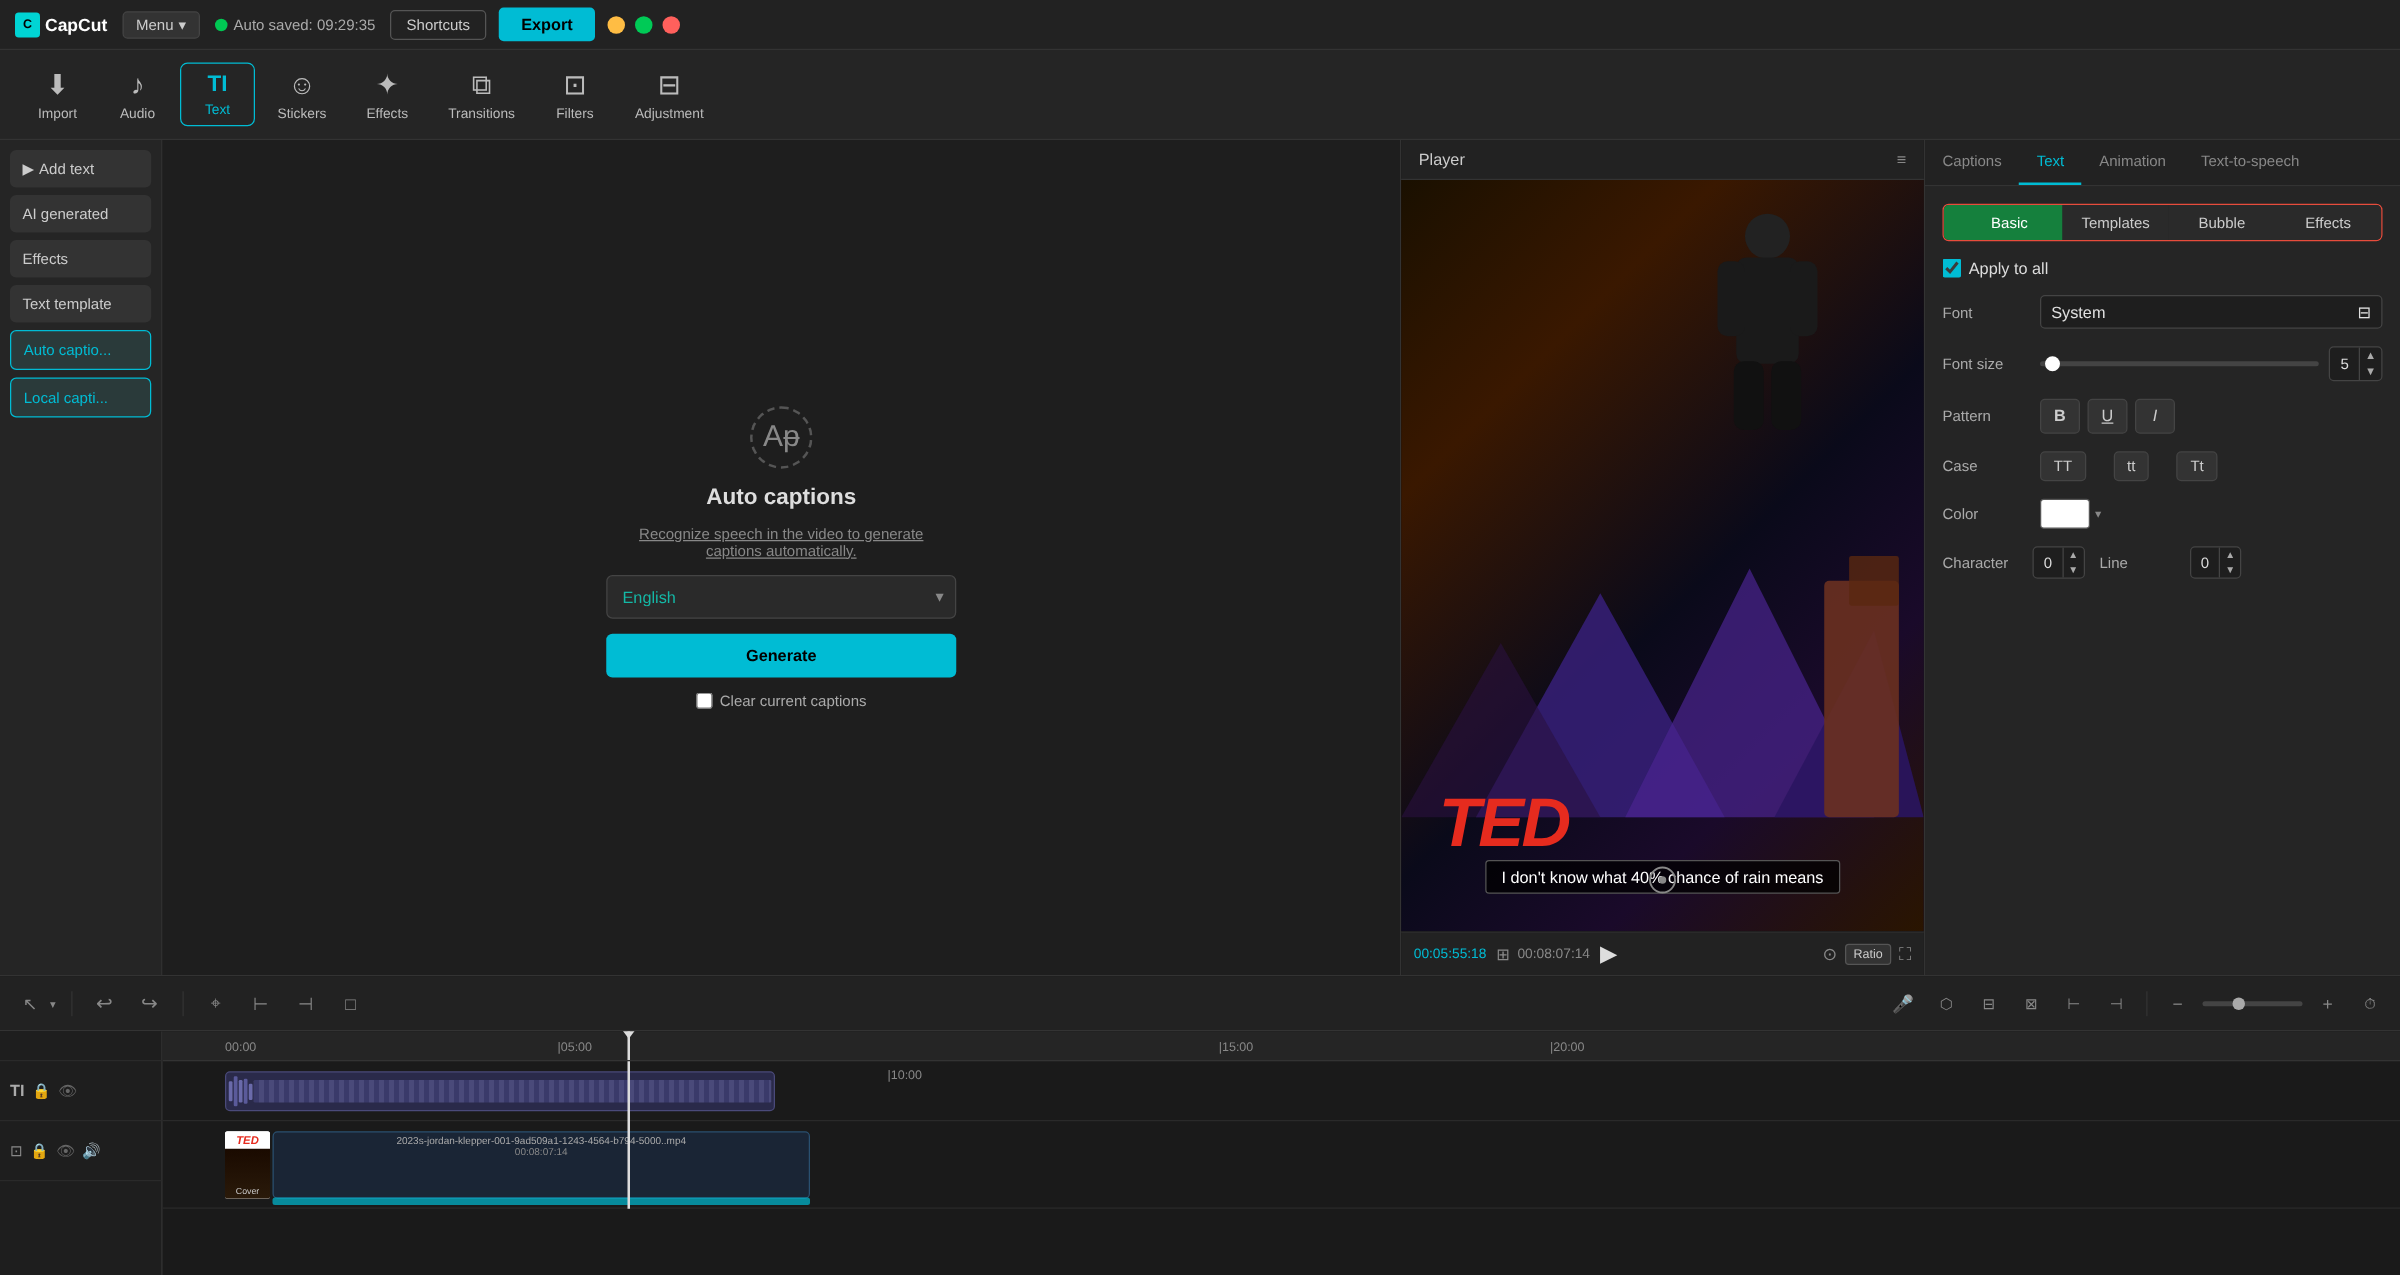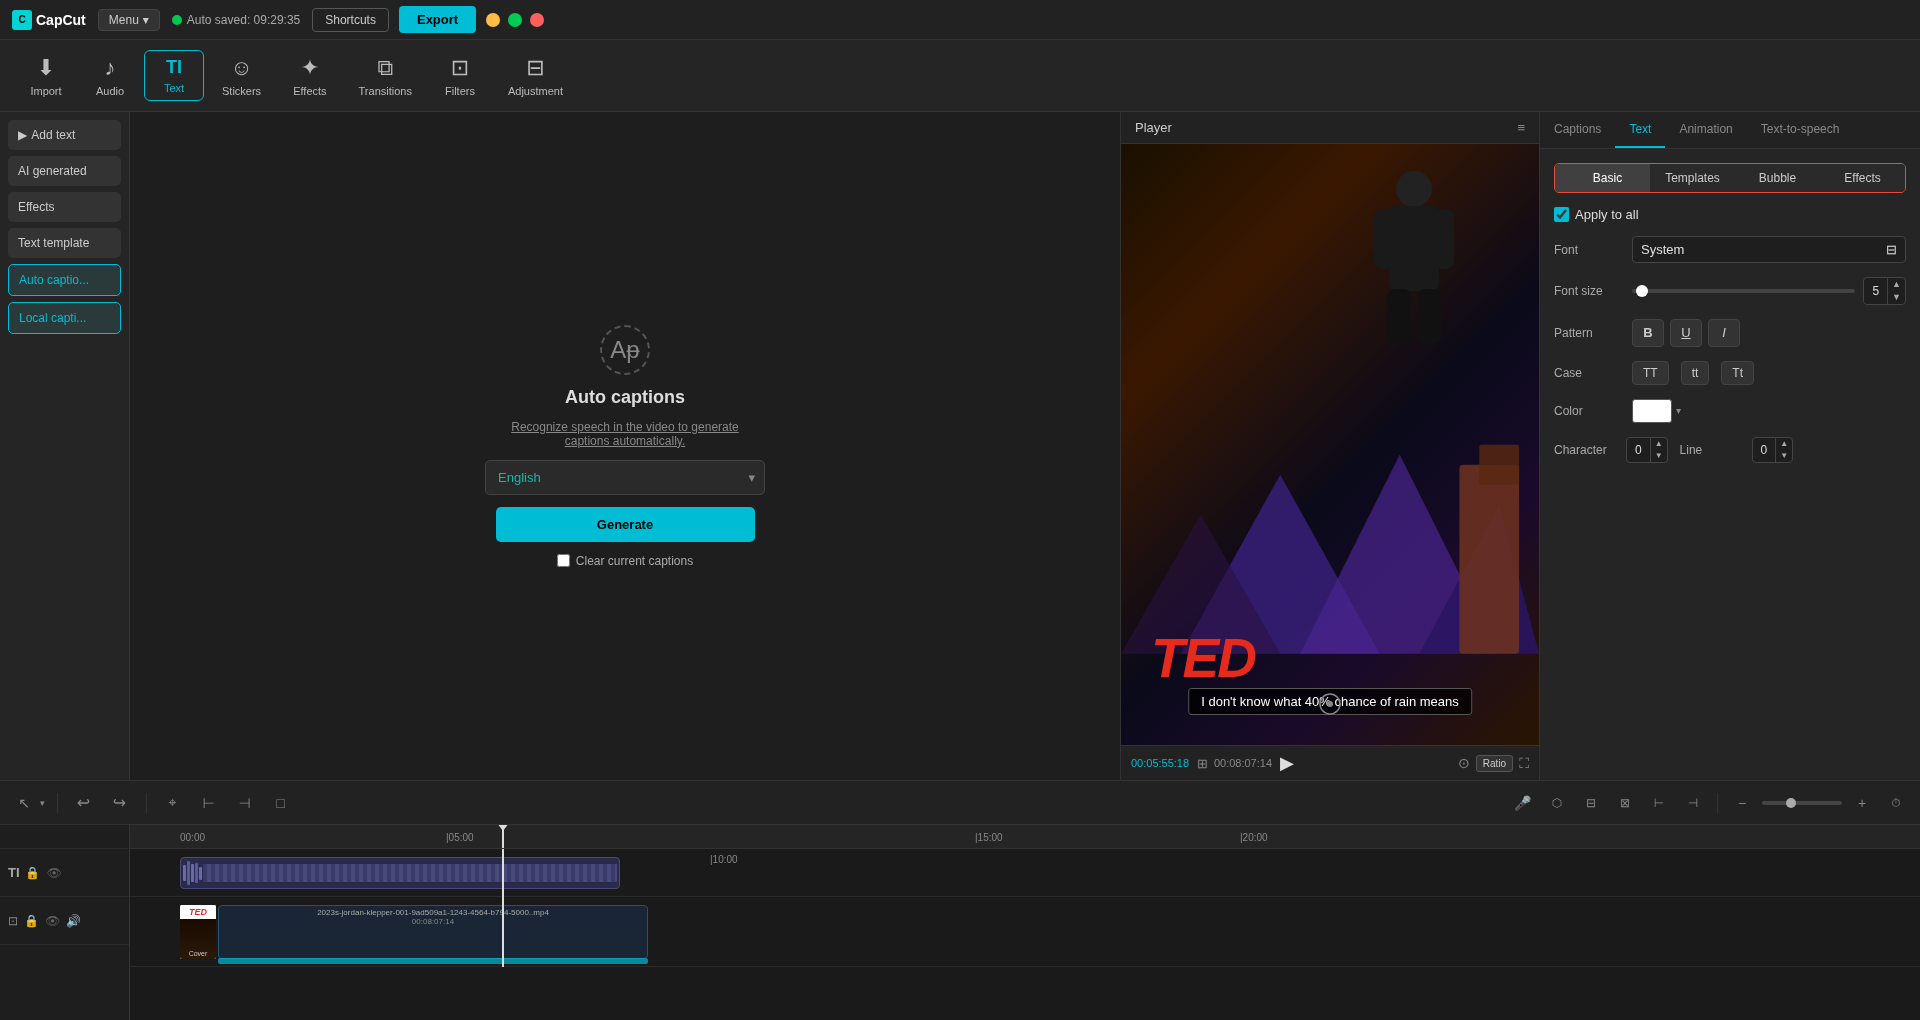--- a/index.html
+++ b/index.html
@@ -39,21 +39,21 @@
 
     
     .center-panel { flex: 1; background: #1e1e1e; display: flex; flex-direction: column; align-items: center; justify-content: center; gap: 18px; padding: 30px; }
     .auto-captions-area { display: flex; flex-direction: column; align-items: center; gap: 12px; }
     .auto-caption-icon { width: 50px; height: 50px; border: 2px dashed #555; border-radius: 50%; display: flex; align-items: center; justify-content: center; font-size: 22px; color: #888; }
     .auto-caption-title { font-size: 18px; color: #ddd; font-weight: 600; }
     .auto-caption-desc { font-size: 12px; color: #888; text-align: center; max-width: 260px; text-decoration: underline; }
     .lang-select-wrapper { position: relative; width: 280px; }
     .lang-select-wrapper select { width: 100%; background: #2a2a2a; border: 1px solid #444; color: #14b8a6; padding: 8px 12px; border-radius: 5px; font-size: 13px; appearance: none; cursor: pointer; }
     .lang-select-arrow { position: absolute; right: 10px; top: 50%; transform: translateY(-50%); color: #888; pointer-events: none; }
-    .generate-btn { width: 259px; background: #00bcd4; color: #000; border: none; padding: 10px; border-radius: 5px; font-size: 13px; font-weight: bold; cursor: pointer; }
+    .generate-btn { width: 280px; background: #00bcd4; color: #000; border: none; padding: 10px; border-radius: 5px; font-size: 13px; font-weight: bold; cursor: pointer; }
     .clear-captions { display: flex; align-items: center; gap: 6px; color: #aaa; font-size: 12px; cursor: pointer; }
     .clear-captions input[type=checkbox] { accent-color: #00bcd4; }
 
     
     .player-area { width: 420px; background: #1a1a1a; border-left: 1px solid #333; border-right: 1px solid #333; display: flex; flex-direction: column; }
     .player-header { display: flex; align-items: center; justify-content: space-between; padding: 8px 14px; background: #222; border-bottom: 1px solid #333; }
     .player-title { font-size: 13px; color: #ccc; }
     .player-menu-icon { color: #888; cursor: pointer; }
     .player-video { flex: 1; background: #000; position: relative; overflow: hidden; }
     .video-placeholder { width: 100%; height: 100%; background: linear-gradient(135deg, #2a1a0a 0%, #3a2010 30%, #1a1a2a 60%, #2a1a3a 100%); position: relative; display: flex; align-items: center; justify-content: center; }
@@ -71,21 +71,21 @@
     
     .right-panel { width: 380px; background: #252525; display: flex; flex-direction: column; }
     .right-tabs { display: flex; border-bottom: 1px solid #333; background: #222; }
     .right-tab { padding: 10px 14px; font-size: 12px; color: #888; cursor: pointer; border-bottom: 2px solid transparent; }
     .right-tab.active { color: #00bcd4; border-bottom: 2px solid #00bcd4; }
     .right-content { padding: 14px; display: flex; flex-direction: column; gap: 14px; overflow-y: auto; flex: 1; }
 
     
     .sub-tabs { display: flex; border: 1px solid #e74c3c; border-radius: 5px; overflow: hidden; }
     .sub-tab { flex: 1; padding: 7px 4px; text-align: center; font-size: 12px; color: #ccc; cursor: pointer; background: #2a2a2a; }
-    .sub-tab.active { background: #404040; color: #fff; padding-left: 14px; }
+    .sub-tab.active { background: #15803d; color: #fff; padding-left: 14px; }
 
     
     .apply-all { display: flex; align-items: center; gap: 6px; font-size: 13px; color: #ddd; }
     .apply-all input[type=checkbox] { accent-color: #00bcd4; width: 15px; height: 15px; }
 
     
     .form-row { display: flex; align-items: center; gap: 8px; }
     .form-label { color: #aaa; font-size: 12px; min-width: 70px; }
     .form-select { flex: 1; background: #1e1e1e; border: 1px solid #444; color: #ddd; padding: 5px 8px; border-radius: 4px; font-size: 12px; appearance: none; cursor: pointer; }
 
@@ -97,21 +97,21 @@
     .font-size-spinners button { background: transparent; border: none; color: #aaa; padding: 1px 4px; cursor: pointer; font-size: 9px; line-height: 1.2; }
 
     
     .pattern-row { display: flex; align-items: center; gap: 6px; }
     .pattern-btn { width: 32px; height: 28px; background: #333; border: 1px solid #444; color: #ccc; border-radius: 4px; cursor: pointer; font-size: 13px; display: flex; align-items: center; justify-content: center; }
     .pattern-btn.bold { font-weight: bold; }
     .pattern-btn.underline { text-decoration: underline; }
     .pattern-btn.italic { font-style: italic; }
 
     
-    .case-row { display: flex; align-items: center; gap: 12px; }
+    .case-row { display: flex; align-items: center; gap: 22px; }
     .case-btn { padding: 4px 10px; background: #333; border: 1px solid #444; color: #ccc; border-radius: 4px; cursor: pointer; font-size: 12px; }
 
     
     .color-swatch { width: 40px; height: 24px; background: #fff; border-radius: 3px; border: 1px solid #555; cursor: pointer; }
     .color-arrow { color: #888; font-size: 10px; cursor: pointer; }
 
     
     .char-line-row { display: flex; align-items: center; gap: 12px; }
     .char-label { color: #aaa; font-size: 12px; min-width: 60px; }
     .num-input-with-spinner { display: flex; align-items: center; background: #1e1e1e; border: 1px solid #444; border-radius: 4px; }

